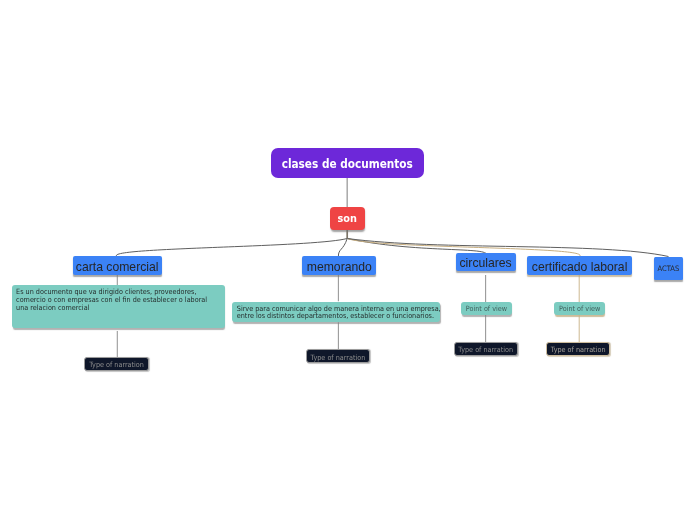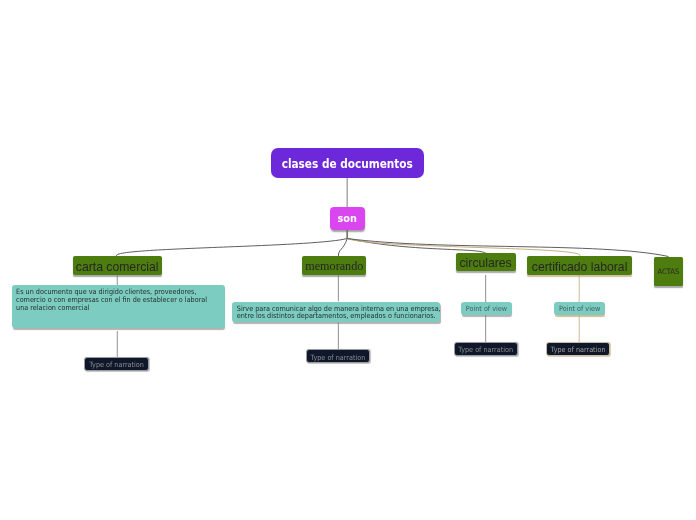--- a/index.html
+++ b/index.html
@@ -2,23 +2,23 @@
 <html><head>
 <meta charset="utf-8">
 <title>clases de documentos</title>
 <style>
 html,body{margin:0;padding:0;}
 body{width:696px;height:520px;background:#ffffff;font-family:"Liberation Sans",sans-serif;overflow:hidden;position:relative;}
 #canvas{position:absolute;left:0;top:0;width:696px;height:520px;}
 svg.edges{position:absolute;left:0;top:0;width:696px;height:520px;pointer-events:none;}
 .node{position:absolute;box-sizing:border-box;display:flex;align-items:center;justify-content:center;white-space:nowrap;}
 .n-root{background:#6d28d9;color:#ffffff;font-family:"DejaVu Sans",sans-serif;font-weight:bold;font-size:11.7px;border-radius:7px;font-stretch:condensed;padding-top:2px;}
-.n-son{background:#d946ef;color:#ffffff;font-family:"DejaVu Sans",sans-serif;font-weight:bold;font-size:10.8px;font-stretch:condensed;border-radius:4px;padding-top:1px;
+.n-son{background:#ef4444;color:#ffffff;font-family:"DejaVu Sans",sans-serif;font-weight:bold;font-size:10.8px;font-stretch:condensed;border-radius:4px;padding-top:1px;
   box-shadow:0.5px 2px 1.6px -0.6px rgba(110,110,110,0.65);}
-.n-beige{background:#4d7c0f;color:#262626;font-family:"Liberation Sans",sans-serif;font-size:12.2px;border-radius:2px;padding-top:2.4px;
+.n-beige{background:#3b82f6;color:#262626;font-family:"Liberation Sans",sans-serif;font-size:12.2px;border-radius:2px;padding-top:2.4px;
   box-shadow:0 1.6px 1.2px -0.4px rgba(120,120,120,0.65);}
 .n-teal{background:#7CCCC1;color:#252e2d;font-family:"DejaVu Sans",sans-serif;font-stretch:condensed;font-size:7.2px;border-radius:3px;
   box-shadow:0.8px 2.2px 1px -0.8px rgba(130,130,130,0.62);}
 .n-ghost{background:#0f172a;border:1px solid #9b9b9b;border-radius:3px;color:#8e8e8e;font-family:"DejaVu Sans",sans-serif;font-stretch:condensed;font-size:7.2px;padding-top:1.4px;box-shadow:1px 0.6px 0.8px -0.3px rgba(150,150,150,0.55);}
 .multi{white-space:nowrap;text-align:left;justify-content:flex-start;align-items:flex-start;}
 </style>
 </head>
 <body>
 
 <div id="canvas">
@@ -45,39 +45,39 @@
   <span>clases de documentos</span>
     </div>
 
 <div class="node n-son" style="left:329.6px;top:207.2px;width:35.2px;height:22.5px;">
   <span>son</span>
     </div>
 
 <div class="node n-beige" style="left:72.7px;top:256.4px;width:89px;height:18.3px;">
   <span>carta comercial</span>
     </div>
-<div class="node n-beige" style="left:302.3px;top:256.4px;width:64px;height:18.3px;font-family:Liberation Serif, serif;">
+<div class="node n-beige" style="left:302.3px;top:256.4px;width:74px;height:18.3px;">
   <span>memorando</span>
     </div>
 <div class="node n-beige" style="left:455.6px;top:253px;width:60px;height:18.3px;">
   <span>circulares</span>
     </div>
 <div class="node n-beige" style="left:527.1px;top:256.4px;width:105px;height:18.3px;box-shadow:0 1.6px 1.2px -0.4px rgba(180,160,120,0.7);">
   <span>certificado laboral</span>
     </div>
-<div class="node n-beige" style="left:654.1px;top:256.7px;width:28.7px;height:29px;font-size:7.5px;font-family:'DejaVu Sans',sans-serif;font-stretch:condensed;padding-top:1.2px;border-radius:1.5px;">
+<div class="node n-beige" style="left:654.1px;top:256.7px;width:28.7px;height:23px;font-size:7.5px;font-family:'DejaVu Sans',sans-serif;font-stretch:condensed;padding-top:1.2px;border-radius:1.5px;">
   <span>ACTAS</span>
     </div>
 
 <div class="node n-teal multi" style="left:11.7px;top:285px;width:213.0px;height:43px;padding:3.3px 4.4px;line-height:7.7px;">
   <span><span>Es un documento que va dirigido clientes, proveedores,</span><br><span>comercio o con empresas con el fin de establecer o laboral</span><br><span>una relacion comercial</span></span>
     </div>
 
 <div class="node n-teal multi" style="left:232.1px;top:302.2px;width:208px;height:19.6px;padding:2.5px 4.7px;line-height:7.7px;">
-  <span><span>Sirve para comunicar algo de manera interna en una empresa,</span><br><span>entre los distintos departamentos, empleados o funcionarios.</span></span>
+  <span><span>Sirve para comunicar algo de manera interna en una empresa,</span><br><span>entre los distintos departamentos, establecer o funcionarios.</span></span>
     </div>
 
 <div class="node n-teal" style="left:461.1px;top:302px;width:50.7px;height:12.8px;color:#41615e;">
   <span>Point of view</span>
     </div>
 <div class="node n-teal" style="left:554.3px;top:302px;width:50.7px;height:12.8px;color:#41615e;box-shadow:0.8px 2.2px 1px -0.8px rgba(196,176,136,0.85);">
   <span>Point of view</span>
     </div>
 
 <div class="node n-ghost" style="left:84.2px;top:357.2px;width:64.8px;height:13.6px;">

